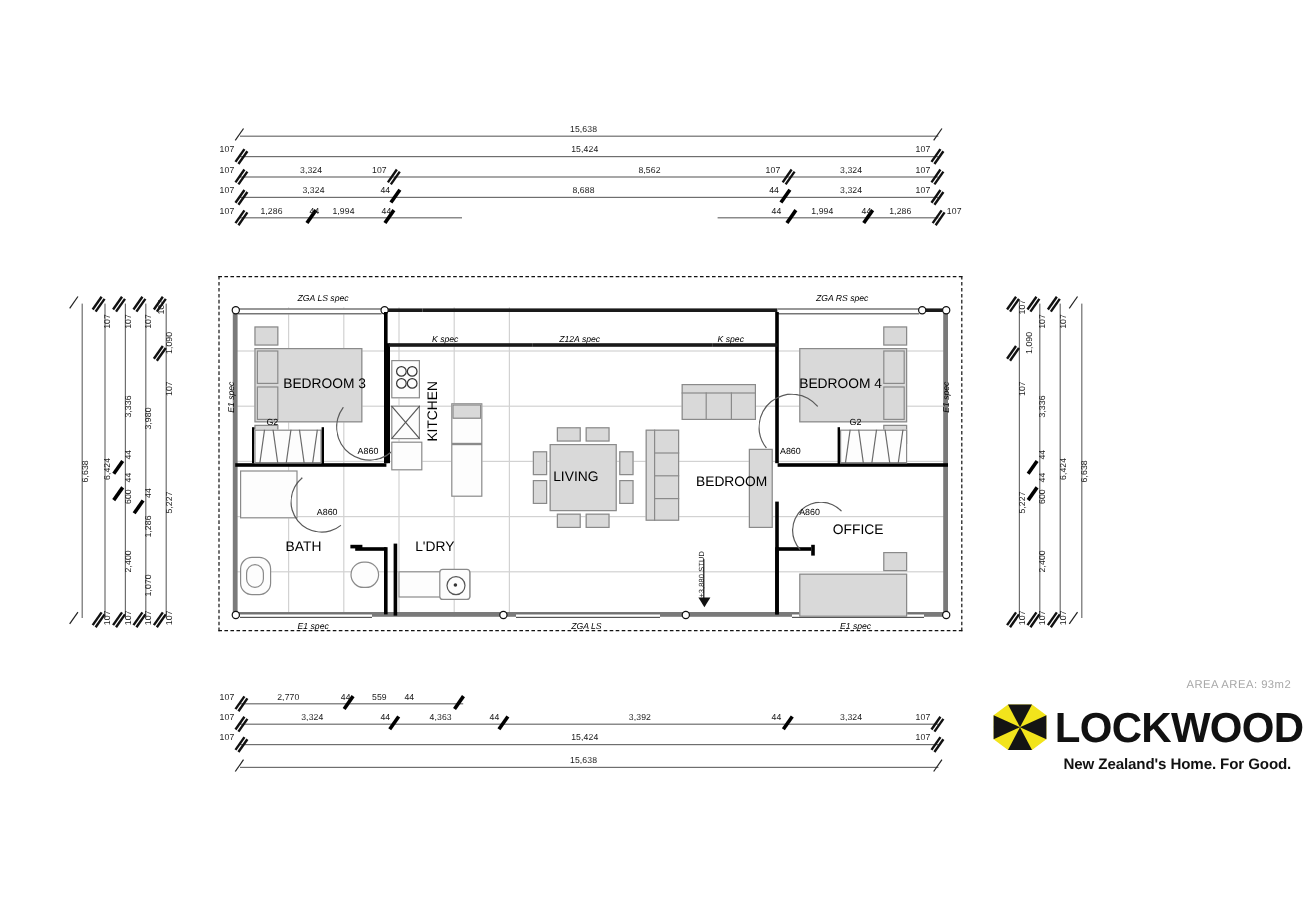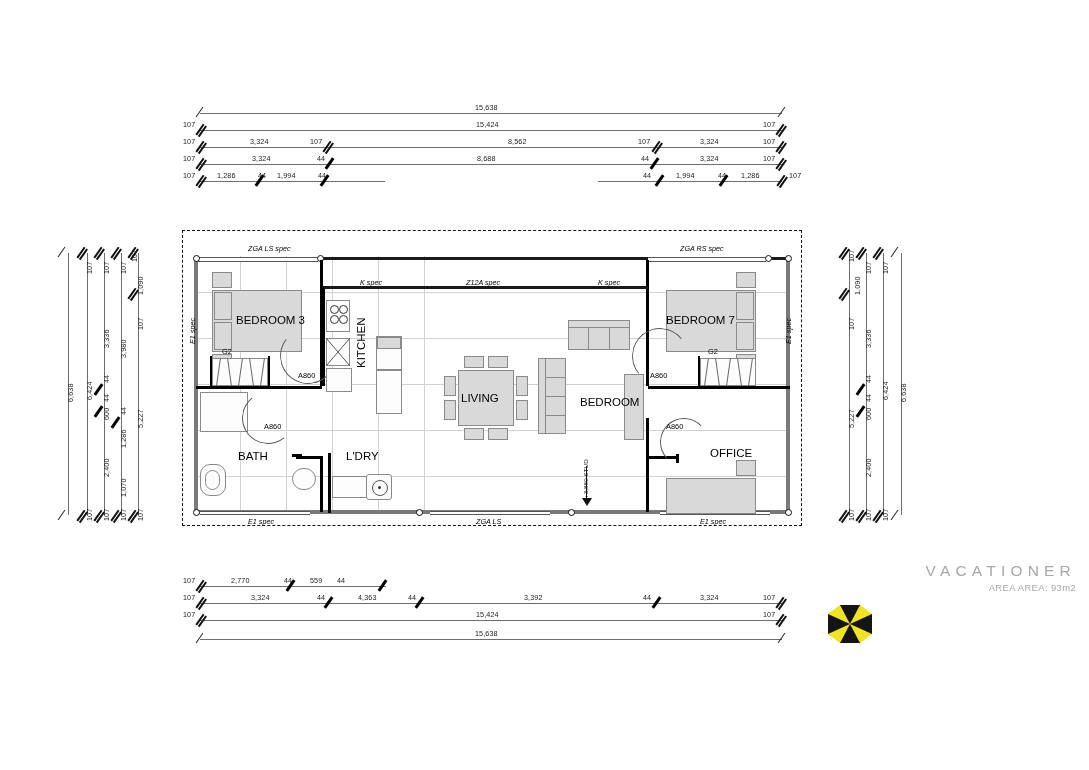--- a/index.html
+++ b/index.html
@@ -82,21 +82,21 @@
     <div class="dtxt" style="left:763px;top:120px;">107</div>
 
     <div class="dimline" style="left:200px;top:147px;width:582px;"></div>
     <div class="tick dbl" style="left:199px;top:140px;"></div>
     <div class="tick dbl" style="left:326px;top:140px;"></div>
     <div class="tick dbl" style="left:655px;top:140px;"></div>
     <div class="tick dbl" style="left:779px;top:140px;"></div>
     <div class="dtxt" style="left:183px;top:137px;">107</div>
     <div class="dtxt" style="left:250px;top:137px;">3,324</div>
     <div class="dtxt" style="left:310px;top:137px;">107</div>
-    <div class="dtxt" style="left:477px;top:137px;padding-left:31px;">8,562</div>
+    <div class="dtxt" style="left:501px;top:137px;padding-left:31px;">8,562</div>
     <div class="dtxt" style="left:638px;top:137px;">107</div>
     <div class="dtxt" style="left:700px;top:137px;">3,324</div>
     <div class="dtxt" style="left:763px;top:137px;">107</div>
 
     <div class="dimline" style="left:200px;top:164px;width:582px;"></div>
     <div class="tick dbl" style="left:199px;top:157px;"></div>
     <div class="tick fat" style="left:328px;top:157px;"></div>
     <div class="tick fat" style="left:653px;top:157px;"></div>
     <div class="tick dbl" style="left:779px;top:157px;"></div>
     <div class="dtxt" style="left:183px;top:154px;">107</div>
@@ -417,51 +417,52 @@
       <div style="position:absolute;left:10px;top:0;width:1px;height:34px;background:#111;"></div>
       <div style="position:absolute;left:6px;top:32px;width:0;height:0;border-left:5px solid transparent;border-right:5px solid transparent;border-top:8px solid #111;"></div>
       <div class="dtxt v" style="left:6px;top:32px;font-size:6.2px;">+3,880 STUD</div>
     </div>
 
     <div class="furn" style="left:486px;top:62px;width:90px;height:62px;"></div>
     <div class="furn" style="left:556px;top:64px;width:18px;height:28px;"></div>
     <div class="furn" style="left:556px;top:94px;width:18px;height:28px;"></div>
     <div class="furn" style="left:556px;top:44px;width:20px;height:16px;"></div>
     <div class="furn" style="left:556px;top:126px;width:20px;height:16px;"></div>
-    <div class="room" style="left:486px;top:86px;">BEDROOM 7</div>
+    <div class="room" style="left:486px;top:86px;">BEDROOM 4</div>
 
     <div class="wall" style="left:518px;top:128px;width:2px;height:32px;"></div>
     <div class="furnw" style="left:520px;top:130px;width:56px;height:28px;"></div>
     <div class="abs" style="left:520px;top:130px;width:56px;height:28px;">
       <div style="position:absolute;left:6px;top:0;width:1px;height:28px;background:#6a6a6a;transform:rotate(8deg);"></div>
       <div style="position:absolute;left:17px;top:0;width:1px;height:28px;background:#6a6a6a;transform:rotate(-8deg);"></div>
       <div style="position:absolute;left:28px;top:0;width:1px;height:28px;background:#6a6a6a;transform:rotate(8deg);"></div>
       <div style="position:absolute;left:39px;top:0;width:1px;height:28px;background:#6a6a6a;transform:rotate(-8deg);"></div>
       <div style="position:absolute;left:50px;top:0;width:1px;height:28px;background:#6a6a6a;transform:rotate(8deg);"></div>
     </div>
     <div class="doorlbl" style="left:528px;top:119px;">G2</div>
 
     <div class="swing" style="left:452px;top:100px;width:56px;height:56px;transform:rotate(96deg);"></div>
     <div class="doorlbl" style="left:470px;top:143px;">A860</div>
 
-    <div class="room" style="left:514px;top:219px;margin-left:16px;">OFFICE</div>
+    <div class="room" style="left:514px;top:208px;">OFFICE</div>
     <div class="furn" style="left:486px;top:250px;width:90px;height:36px;"></div>
     <div class="furn" style="left:556px;top:232px;width:20px;height:16px;"></div>
     <div class="swing" style="left:480px;top:190px;width:48px;height:48px;transform:rotate(92deg);"></div>
     <div class="doorlbl" style="left:486px;top:194px;">A860</div>
     <div class="wall" style="left:496px;top:226px;width:3px;height:9px;"></div>
   </div>
 
   <div id="brand">
-    <div class="vacationer">VACATIONER</div>
     <div class="totalarea">AREA AREA: 93m2</div>
     <div class="logorow">
       <svg class="logomark" viewBox="0 0 48 40">
         <polygon points="2,10 14,1 34,1 46,10 46,30 34,39 14,39 2,30" fill="#F2E41C"></polygon>
         <polygon points="2,10 24,20 2,30" fill="#141414"></polygon>
         <polygon points="46,10 24,20 46,30" fill="#141414"></polygon>
         <polygon points="14,1 24,20 34,1" fill="#141414"></polygon>
         <polygon points="14,39 24,20 34,39" fill="#141414"></polygon>
       </svg>
-    </div>
+      <div class="logotype">LOCKWOOD</div>
+    </div>
+    <div class="tagline">New Zealand's Home. For Good.</div>
   </div>
 
 </div>
 
 </body></html>

